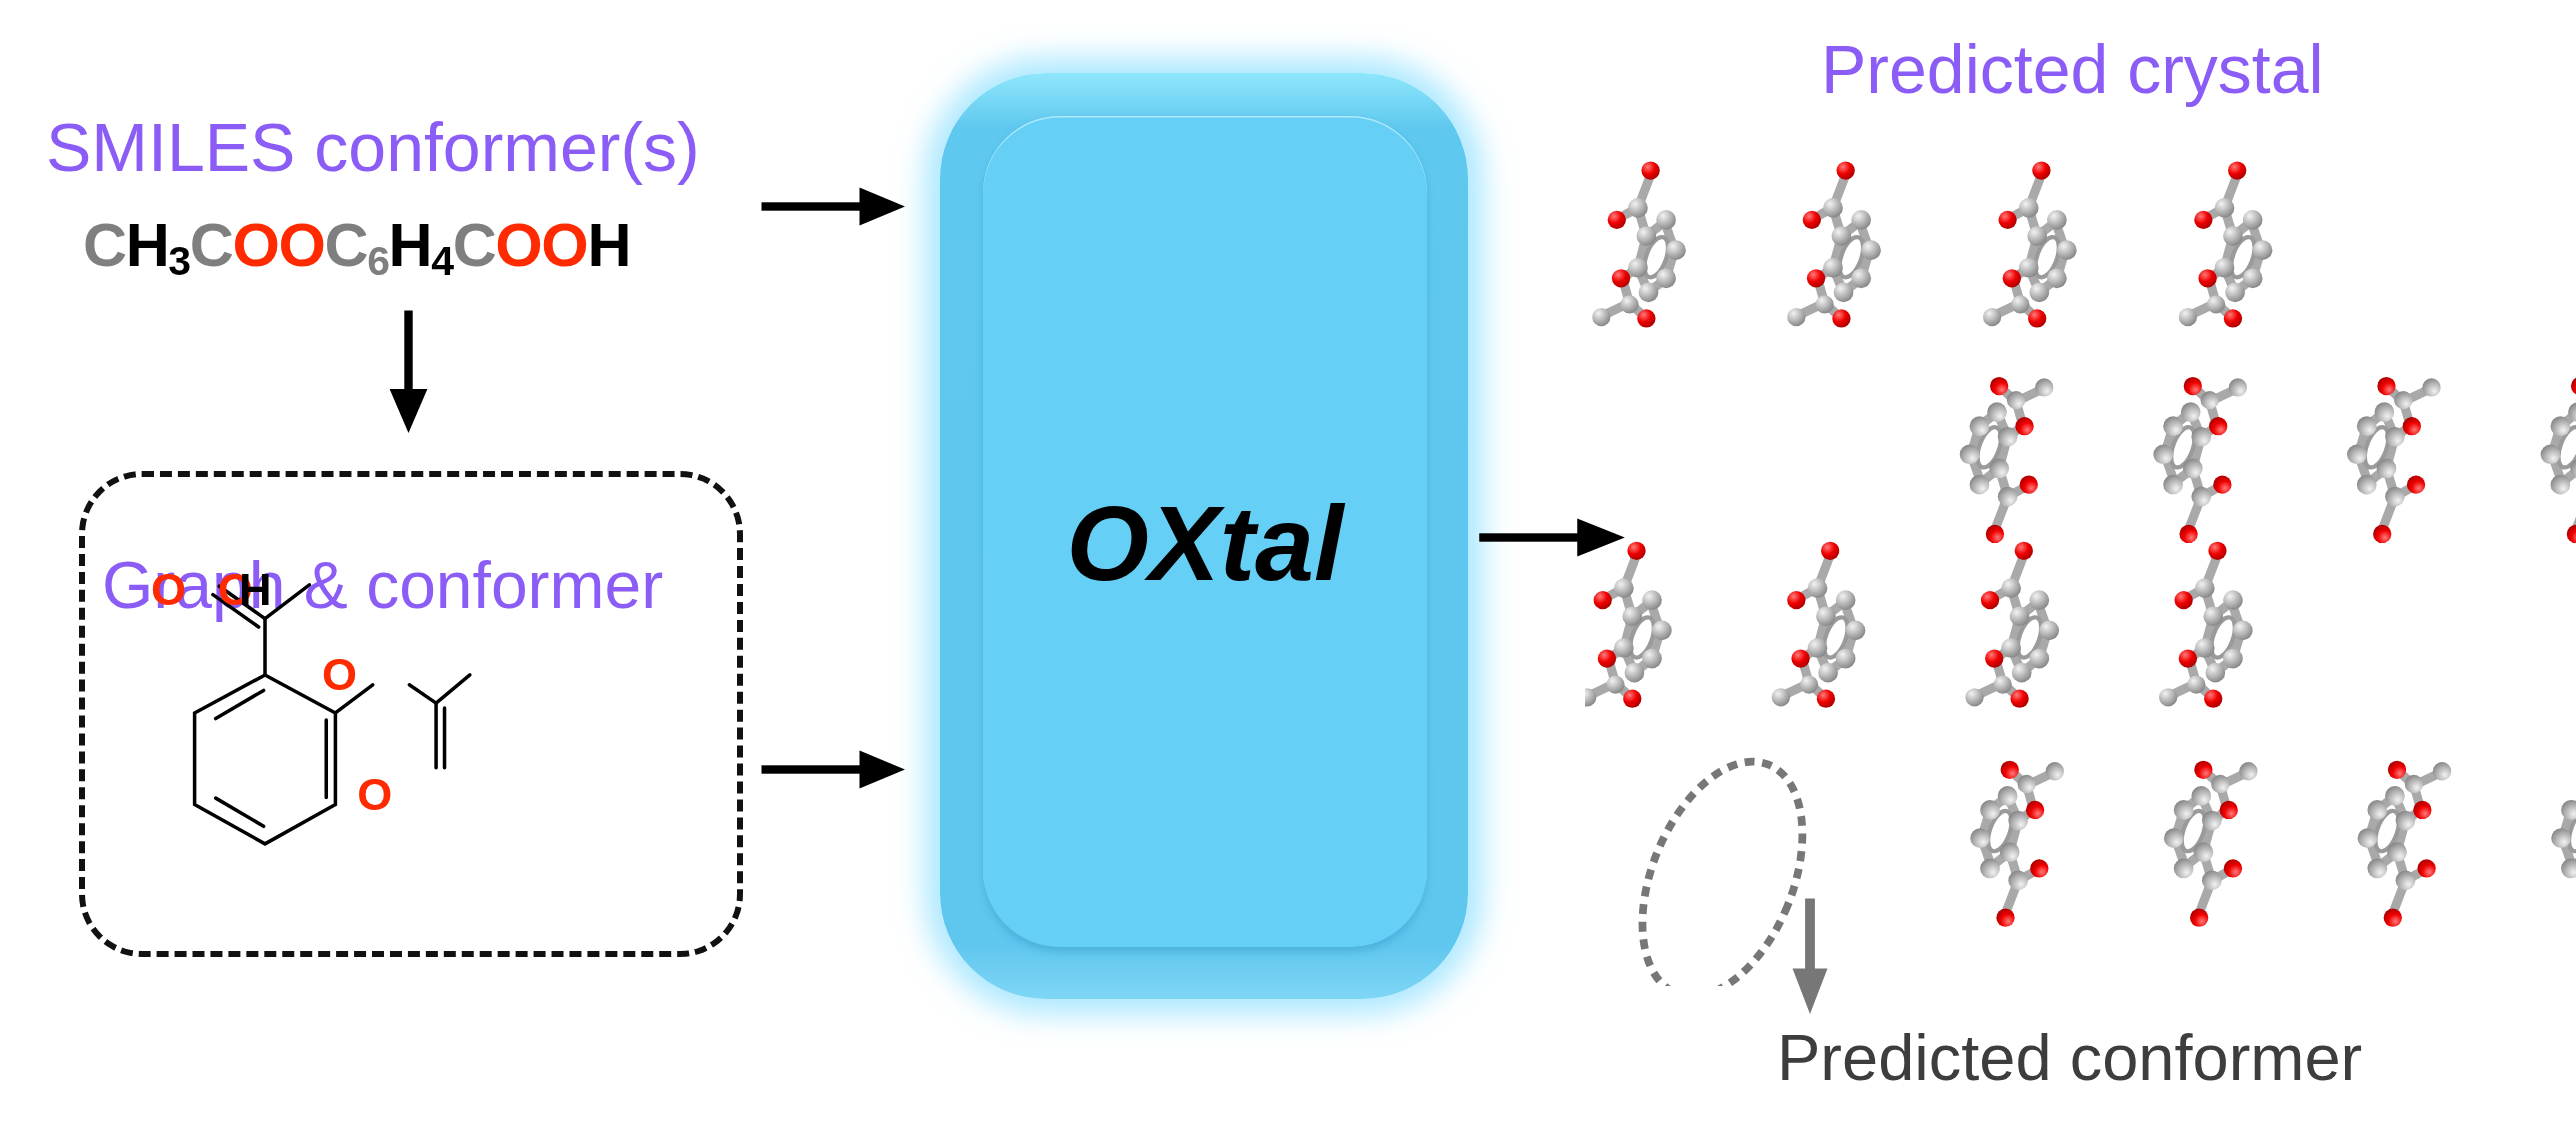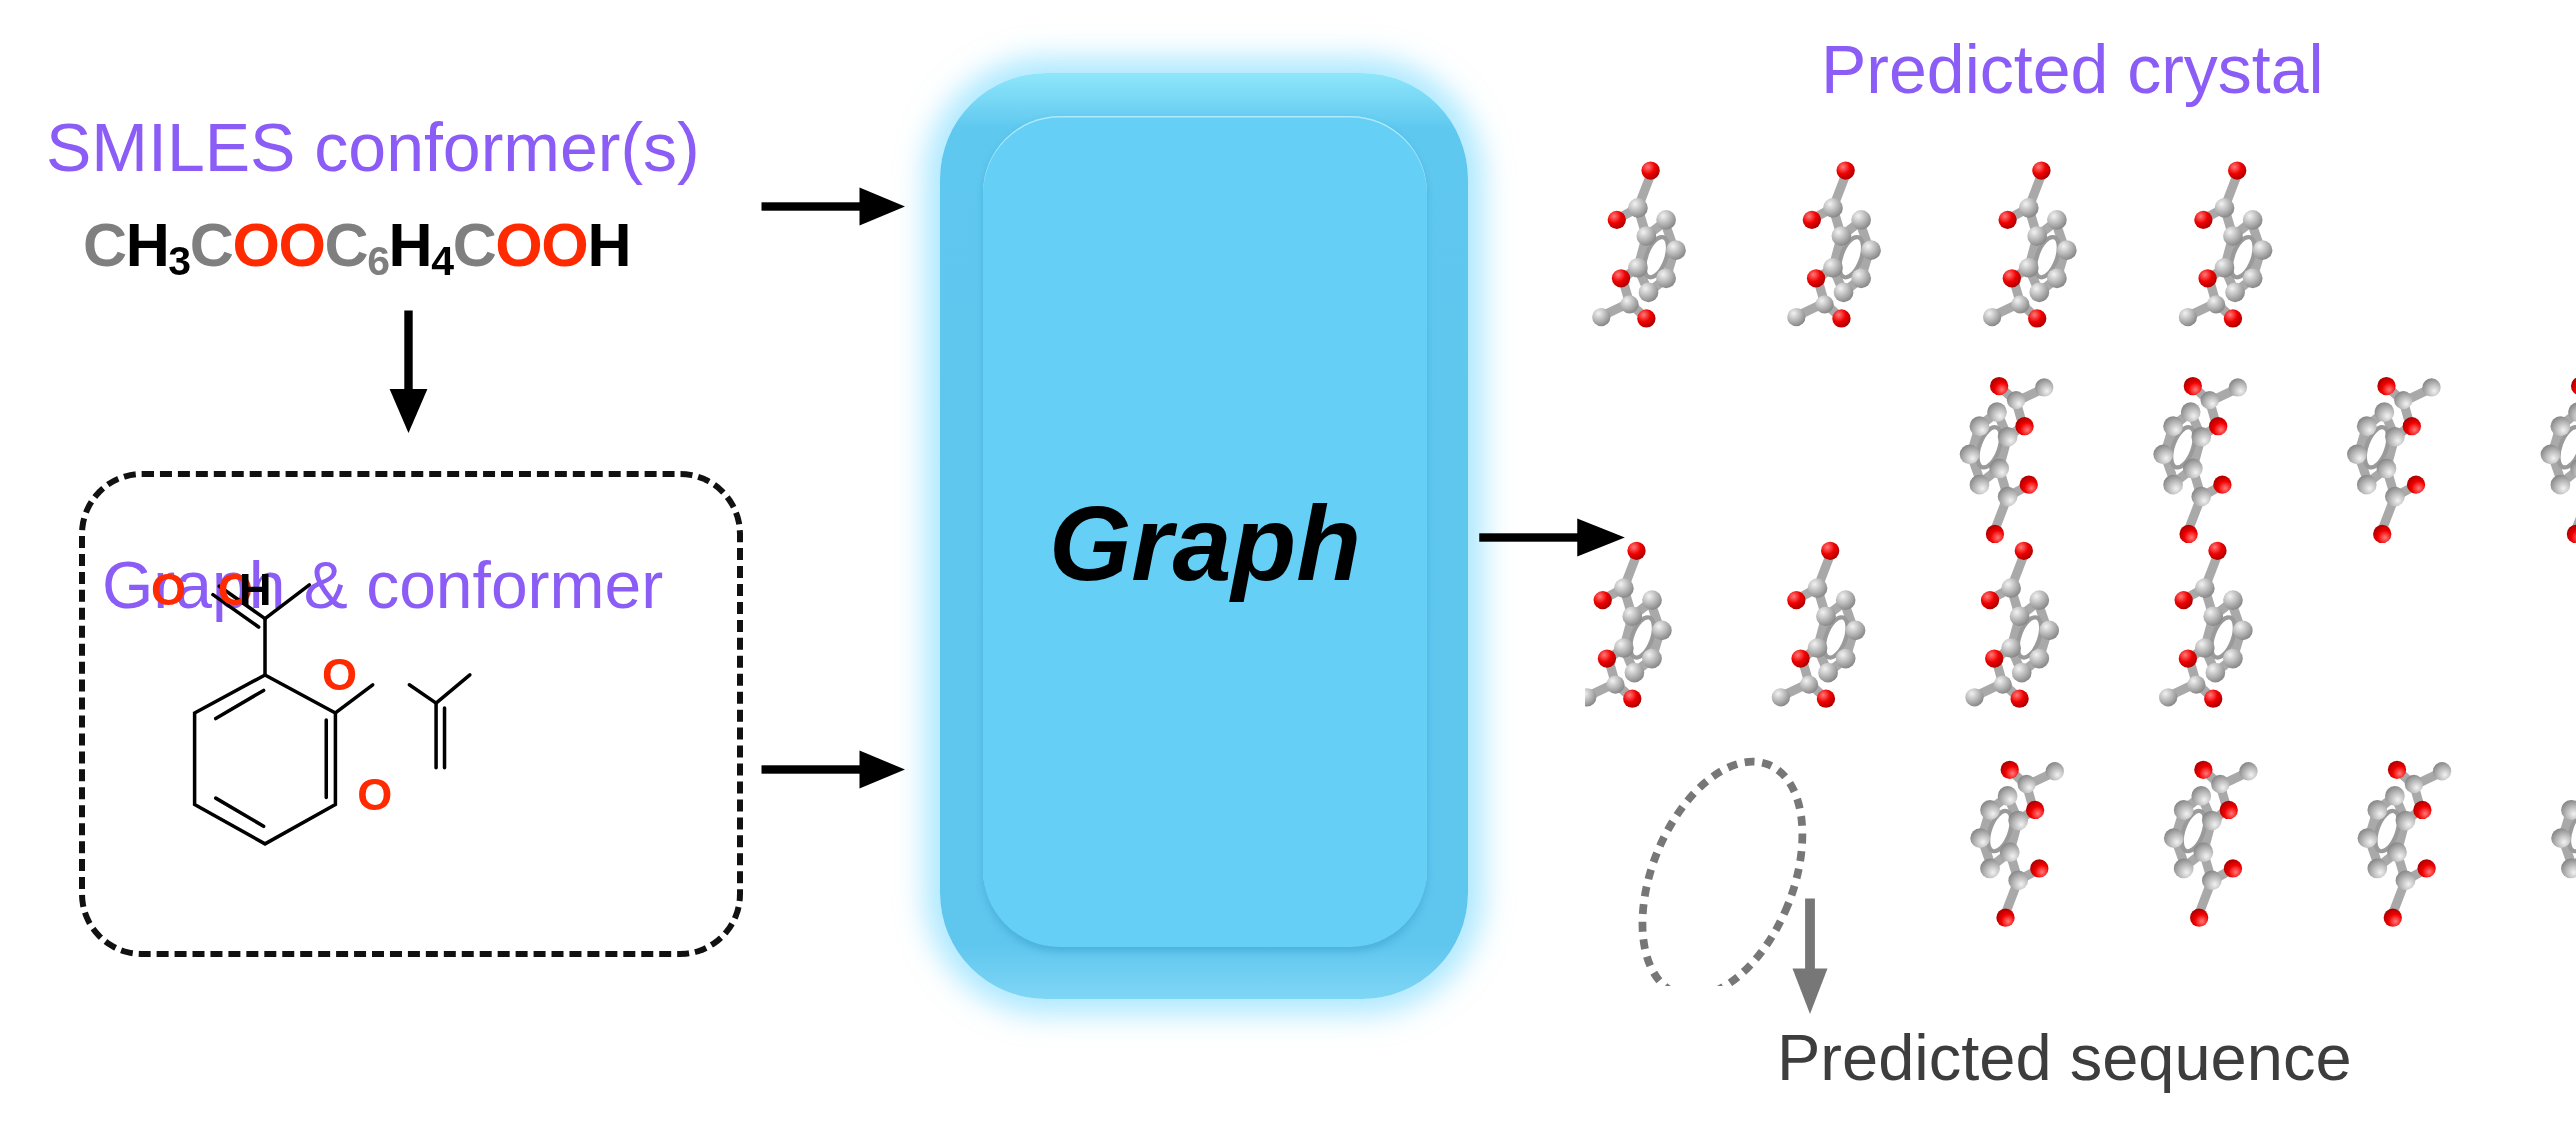--- a/index.html
+++ b/index.html
@@ -74,21 +74,21 @@
   <rect x="0" y="29" width="150" height="12" fill="#000"></rect>
   <polygon points="140,8 205,35 140,62" fill="#000"></polygon>
 </svg>
 <svg class="abs" style="left:761px; top:745px;" width="148" height="49" viewBox="0 0 210 70">
   <rect x="0" y="29" width="150" height="12" fill="#000"></rect>
   <polygon points="140,8 205,35 140,62" fill="#000"></polygon>
 </svg>
 
 <div class="abs model-outer" style="left:940px; top:73px; width:528px; height:926px;"></div>
 <div class="abs model-inner" style="left:983px; top:116px; width:444px; height:831px;"></div>
-<div class="abs model-label" style="left:969px; top:490px; width:472px; text-align:center;">Graph</div>
+<div class="abs model-label" style="left:969px; top:490px; width:472px; text-align:center;">OXtal</div>
 
 <svg class="abs" style="left:1479px; top:513px;" width="151" height="49" viewBox="0 0 215 70">
   <rect x="0" y="29" width="150" height="12" fill="#000"></rect>
   <polygon points="140,8 208,35 140,62" fill="#000"></polygon>
 </svg>
 
 <div class="abs title-lg" style="left:1821px; top:35px;">Predicted crystal</div>
 
 <svg class="abs" style="left:1585px; top:141px;" width="991" height="845" viewBox="0 0 1407 1200">
   <defs>
@@ -157,14 +157,14 @@
   <use href="#molA" transform="translate(1480,1125) rotate(180)"></use>
 
   <ellipse cx="195" cy="1048" rx="100" ry="175" transform="rotate(22 195 1048)" fill="none" stroke="#777" stroke-width="11" stroke-dasharray="14 11"></ellipse>
 </svg>
 
 <svg class="abs" style="left:1789px; top:898px;" width="42" height="127" viewBox="0 0 60 180">
   <rect x="23" y="0" width="14" height="110" fill="#777"></rect>
   <polygon points="5,100 55,100 30,165" fill="#777"></polygon>
 </svg>
 
-<div class="abs pred-conf" style="left:1777px; top:1025px;">Predicted sequence</div>
+<div class="abs pred-conf" style="left:1777px; top:1025px;">Predicted conformer</div>
 
 
 </body></html>

